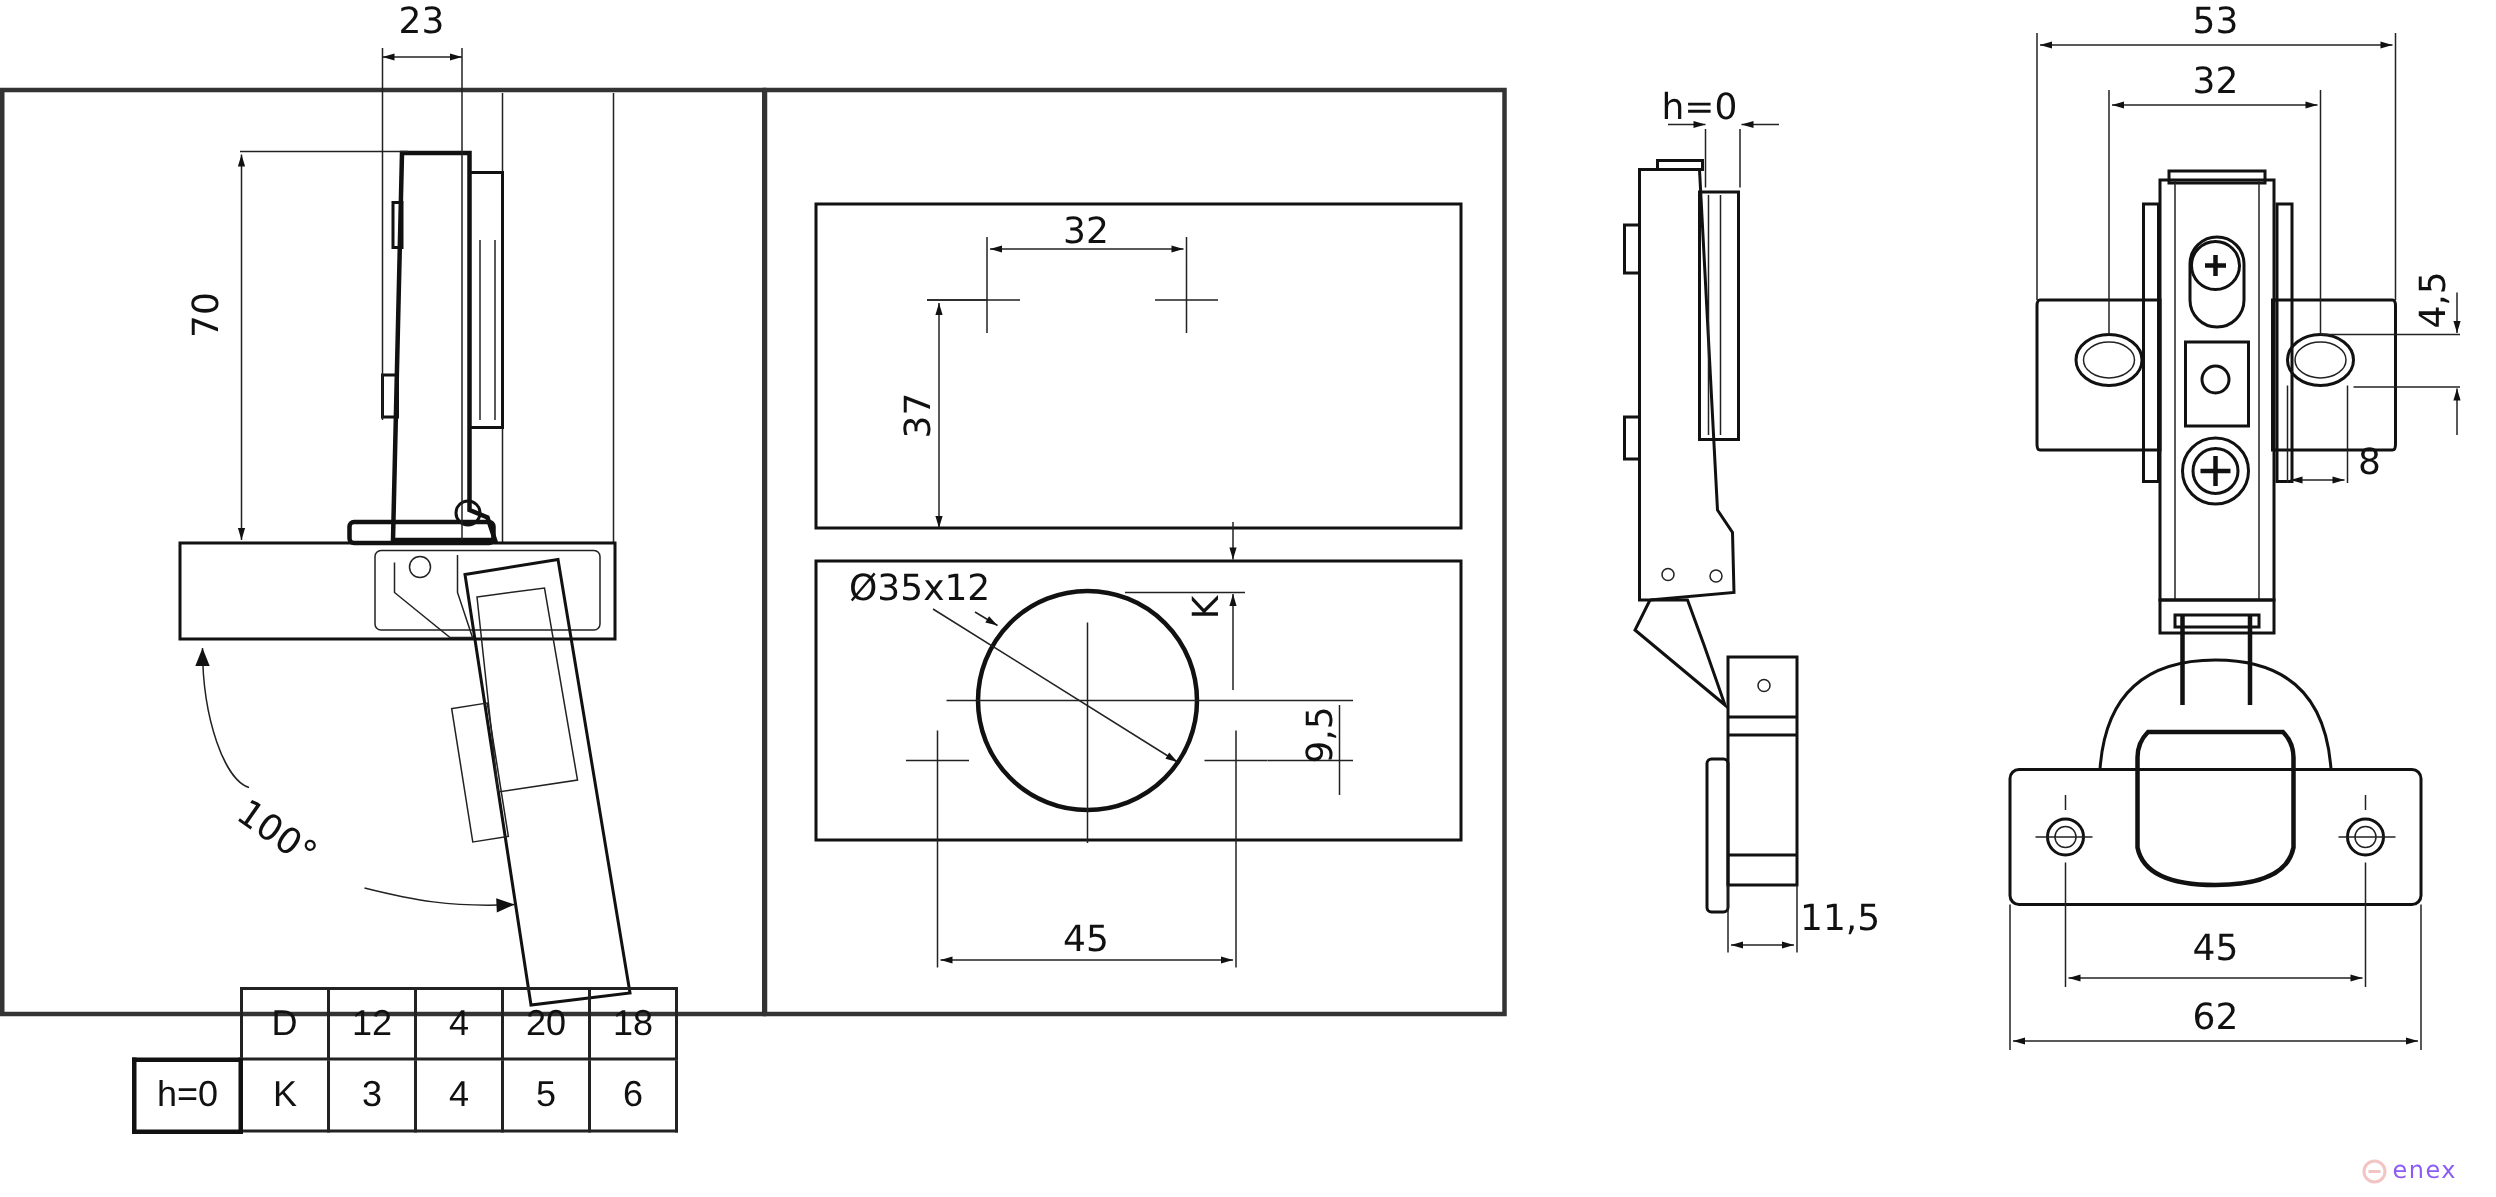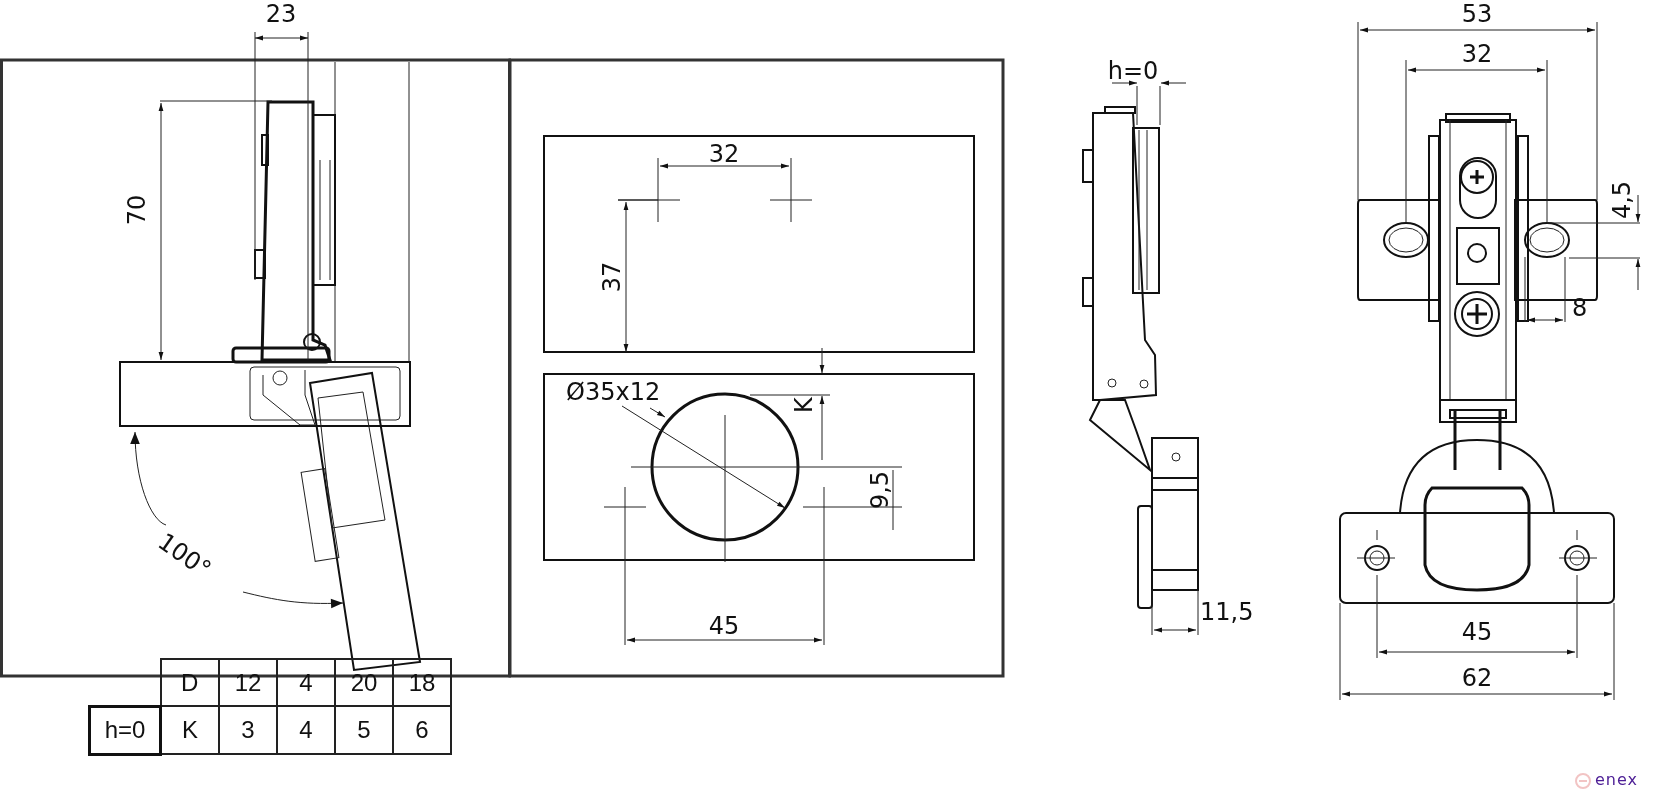--- a/index.html
+++ b/index.html
@@ -8,21 +8,21 @@
   svg { position: absolute; left: 0; top: 0; }
   .dim { font-family: "DejaVu Sans", sans-serif; font-size: 24px; fill: #111; }
   .thin { stroke: #222; stroke-width: 1; fill: none; }
   .med { stroke: #111; stroke-width: 2; fill: none; }
   .thick { stroke: #111; stroke-width: 3; fill: none; }
   .frame { stroke: #333; stroke-width: 3; fill: none; }
   .tbl { position: absolute; left: 88px; top: 658px; border-collapse: collapse; font-family: "Liberation Sans", sans-serif; font-size: 24px; }
   .tbl td { width: 56px; height: 45px; text-align: center; border: 2px solid #222; padding: 0; }
   .tbl td.empty { border: none; }
   .tbl td.hcell { border: 3px solid #111; width: 68px; }
-  .watermark { position: absolute; left: 1575px; top: 770px; font-family: "DejaVu Sans", sans-serif; font-size: 16px; color: #4c1d95; letter-spacing: 1px; }
+  .watermark { position: absolute; left: 1575px; top: 770px; font-family: "DejaVu Sans", sans-serif; font-size: 16px; color: #8b5cf6; letter-spacing: 1px; }
   .wm-icon { display: inline-block; width: 16px; height: 16px; border: 2px solid #f2c4c4; border-radius: 50%; vertical-align: middle; margin-right: 4px; position: relative; box-sizing: border-box; }
   .wm-icon::after { content: ""; position: absolute; left: 2px; right: 2px; top: 5px; height: 2px; background: #f2c4c4; }
 </style>
 </head>
 <body>
 
 <svg width="1664" height="798" viewBox="0 0 1664 798">
   <defs>
     <marker id="arr" viewBox="0 0 10 10" refX="10" refY="5" markerWidth="12" markerHeight="8" orient="auto-start-reverse">
       <path d="M0,2 L10,5 L0,8 z" fill="#111"></path>

